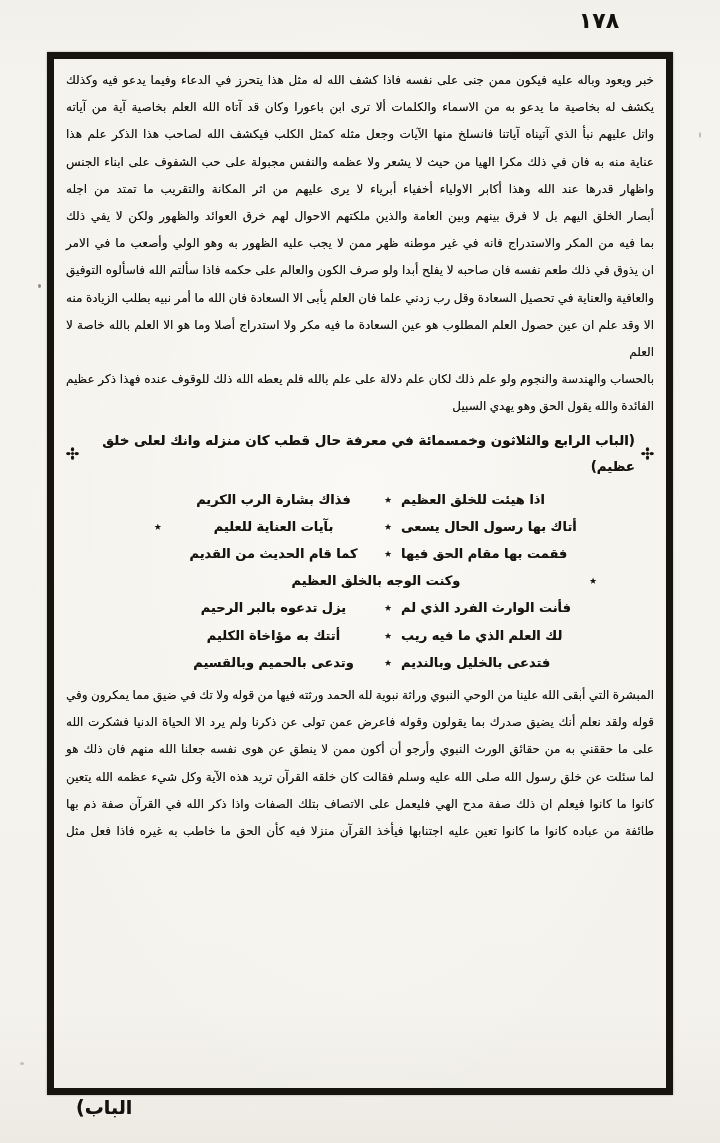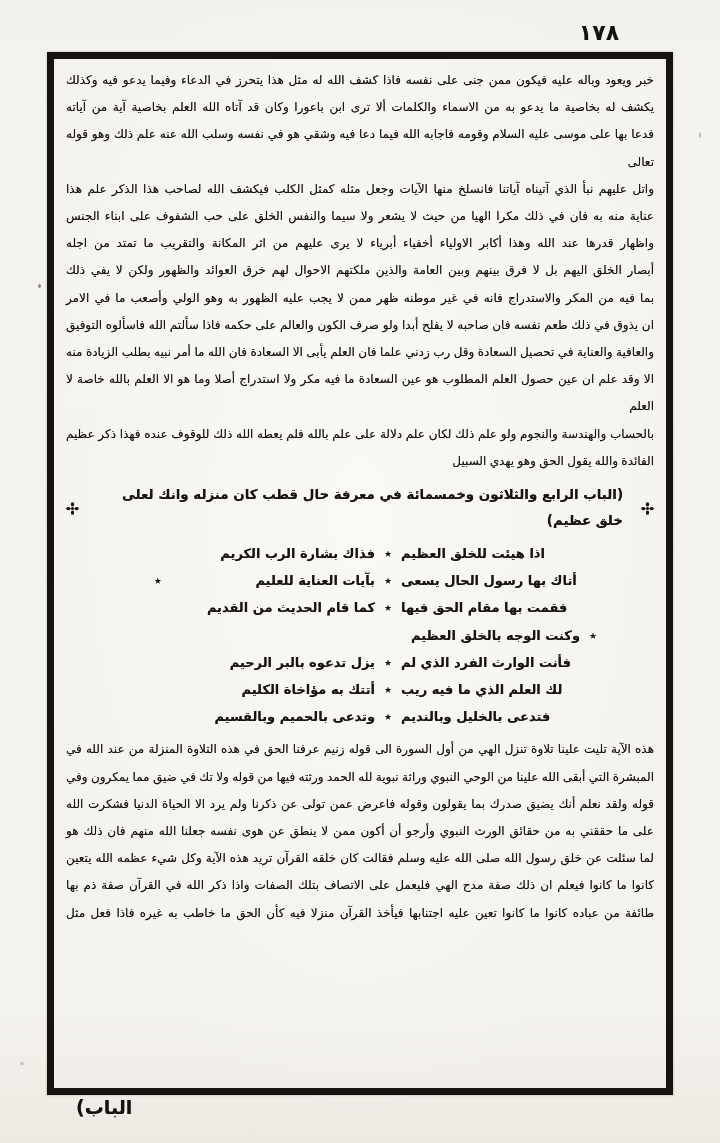--- a/index.html
+++ b/index.html
@@ -9,21 +9,21 @@
     background:#e9e7e0;
   }
   .sheet{
     position:relative;width:720px;height:1143px;overflow:hidden;
     background:
       radial-gradient(ellipse at 50% 45%, rgba(255,255,255,.5) 0%, rgba(255,255,255,0) 70%),
       linear-gradient(180deg,#f2f0ea 0%,#f5f3ed 8%,#f4f2ec 88%,#eceae3 100%);
     color:#17140f;
   }
   .page-number{
-    position:absolute;top:20px;right:76px;width:90px;
+    position:absolute;top:8px;right:76px;width:90px;
     text-align:center;font-size:22px;font-weight:bold;
     letter-spacing:2px;color:#141210;
   }
   .frame{
     position:absolute;left:47px;top:52px;width:626px;height:1043px;
     border:5px solid #17130e;box-sizing:border-box;
     box-shadow:0 0 2px rgba(40,30,10,.35);
   }
   .frame-inner{
     width:100%;height:100%;box-sizing:border-box;
@@ -36,37 +36,37 @@
   .prose .pline{
     font-size:12px;line-height:27.2px;
     word-spacing:-0.5px;
     text-align:justify;text-align-last:justify;
     white-space:normal;
     text-shadow:0 0 .5px rgba(20,15,5,.55);
   }
   .prose .pline.short{text-align-last:right;}
   .chapter-heading{
     display:flex;align-items:center;justify-content:center;
-    gap:18px;direction:rtl;
+    gap:6px;direction:rtl;
     margin:7px 0 6px 0;
     font-weight:bold;font-size:13.4px;line-height:26px;
     text-shadow:0 0 .5px rgba(20,15,5,.6);
   }
   .ornament{flex:0 0 auto;display:inline-flex;}
   .poem{
     width:452px;margin:3px 48px 6px auto;direction:rtl;
   }
   .poem .verse{
     display:flex;align-items:baseline;direction:rtl;
     line-height:26.2px;font-size:13px;font-weight:bold;
     text-shadow:0 0 .4px rgba(20,15,5,.5);
   }
   .poem .hem-a{flex:0 0 205px;text-align:left;}
   .poem .sep{flex:0 0 26px;text-align:center;font-size:14px;font-weight:normal;}
-  .poem .hem-b{flex:1 1 auto;text-align:right;}
+  .poem .hem-b{flex:1 1 auto;text-align:center;}
   .poem .tail{flex:0 0 18px;text-align:left;font-size:14px;font-weight:normal;}
   .catchword{
     position:absolute;left:76px;top:1096px;
     direction:ltr;font-size:19px;font-weight:bold;color:#141210;
     text-shadow:0 0 .5px rgba(20,15,5,.5);
   }
   .speck{position:absolute;background:#3a342a;border-radius:50%;opacity:.55;}
   .speck.s1{left:38px;top:284px;width:3px;height:4px;}
   .speck.s2{left:699px;top:132px;width:2px;height:6px;opacity:.3;}
   .speck.s3{left:20px;top:1062px;width:4px;height:3px;opacity:.25;}
@@ -81,23 +81,22 @@
   <div class="speck s1"></div>
   <div class="speck s2"></div>
   <div class="speck s3"></div>
 
   <div class="frame">
     <div class="frame-inner">
 
       <div class="prose" id="block1">
           <div class="pline">خبر ويعود وباله عليه فيكون ممن جنى على نفسه فاذا كشف الله له مثل هذا يتحرز في الدعاء وفيما يدعو فيه وكذلك</div>
           <div class="pline">يكشف له بخاصية ما يدعو به من الاسماء والكلمات ألا ترى ابن باعورا وكان قد آتاه الله العلم بخاصية آية من آياته</div>
-          <div class="pline">فدعا بها على موسى عليه السلام وقومه فاجابه الله فيما دعا فيه وشقي هو في نفسه وسلب الله عنه علم ذلك وهو قوله تعالى</div>
           <div class="pline">واتل عليهم نبأ الذي آتيناه آياتنا فانسلخ منها الآيات وجعل مثله كمثل الكلب فيكشف الله لصاحب هذا الذكر علم هذا</div>
-          <div class="pline">عناية منه به فان في ذلك مكرا الهيا من حيث لا يشعر ولا سيما والنفس الخلق على حب الشفوف على ابناء الجنس</div>
+          <div class="pline">عناية منه به فان في ذلك مكرا الهيا من حيث لا يشعر ولا عظمه والنفس مجبولة على حب الشفوف على ابناء الجنس</div>
           <div class="pline">واظهار قدرها عند الله وهذا أكابر الاولياء أخفياء أبرياء لا يرى عليهم من اثر المكانة والتقريب ما تمتد من اجله</div>
           <div class="pline">أبصار الخلق اليهم بل لا فرق بينهم وبين العامة والذين ملكتهم الاحوال لهم خرق العوائد والظهور ولكن لا يفي ذلك</div>
           <div class="pline">بما فيه من المكر والاستدراج فانه في غير موطنه ظهر ممن لا يجب عليه الظهور به وهو الولي وأصعب ما في الامر</div>
           <div class="pline">ان يذوق في ذلك طعم نفسه فان صاحبه لا يفلح أبدا ولو صرف الكون والعالم على حكمه فاذا سألتم الله فاسألوه التوفيق</div>
           <div class="pline">والعافية والعناية في تحصيل السعادة وقل رب زدني علما فان العلم يأبى الا السعادة فان الله ما أمر نبيه بطلب الزيادة منه</div>
           <div class="pline">الا وقد علم ان عين حصول العلم المطلوب هو عين السعادة ما فيه مكر ولا استدراج أصلا وما هو الا العلم بالله خاصة لا العلم</div>
           <div class="pline">بالحساب والهندسة والنجوم ولو علم ذلك لكان علم دلالة على علم بالله فلم يعطه الله ذلك للوقوف عنده فهذا ذكر عظيم</div>
           <div class="pline short">الفائدة والله يقول الحق وهو يهدي السبيل</div>
         </div>
 
@@ -165,21 +164,20 @@
           </div>
           <div class="verse">
             <span class="hem-a">فتدعى بالخليل وبالنديم</span>
             <span class="sep">٭</span>
             <span class="hem-b">وتدعى بالحميم وبالقسيم</span>
             <span class="tail"></span>
           </div>
         </div>
 
       <div class="prose" id="block2">
-          <div class="pline">هذه الآية تليت علينا تلاوة تنزل الهي من أول السورة الى قوله زنيم عرفنا الحق في هذه التلاوة المنزلة من عند الله في</div>
           <div class="pline">المبشرة التي أبقى الله علينا من الوحي النبوي وراثة نبوية لله الحمد ورثته فيها من قوله ولا تك في ضيق مما يمكرون وفي</div>
           <div class="pline">قوله ولقد نعلم أنك يضيق صدرك بما يقولون وقوله فاعرض عمن تولى عن ذكرنا ولم يرد الا الحياة الدنيا فشكرت الله</div>
           <div class="pline">على ما حققني به من حقائق الورث النبوي وأرجو أن أكون ممن لا ينطق عن هوى نفسه جعلنا الله منهم فان ذلك هو</div>
           <div class="pline">لما سئلت عن خلق رسول الله صلى الله عليه وسلم فقالت كان خلقه القرآن تريد هذه الآية وكل شيء عظمه الله يتعين</div>
           <div class="pline">كانوا ما كانوا فيعلم ان ذلك صفة مدح الهي فليعمل على الاتصاف بتلك الصفات واذا ذكر الله في القرآن صفة ذم بها</div>
           <div class="pline">طائفة من عباده كانوا ما كانوا تعين عليه اجتنابها فيأخذ القرآن منزلا فيه كأن الحق ما خاطب به غيره فاذا فعل مثل</div>
         </div>
 
     </div>
   </div>

